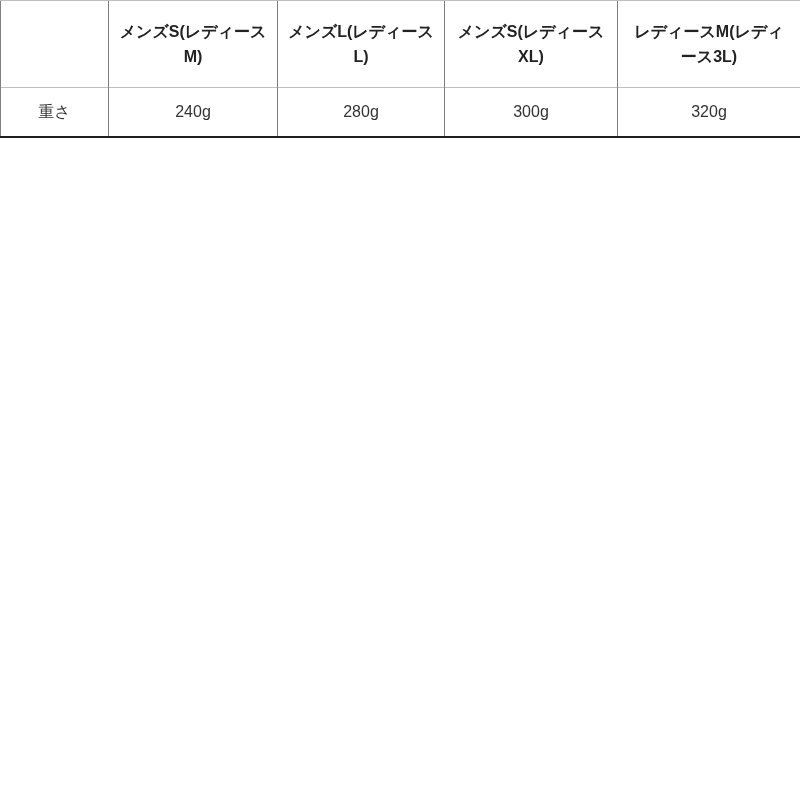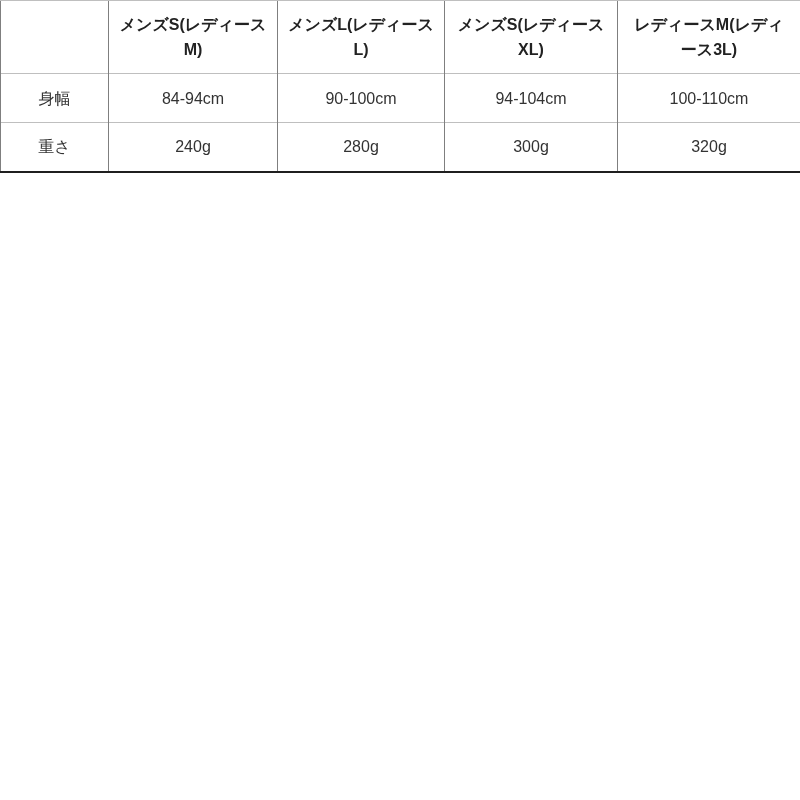--- a/index.html
+++ b/index.html
@@ -35,21 +35,21 @@
     vertical-align: middle;
     padding: 0 10px;
     font-size: 16px;
     line-height: 25px;
     word-break: break-all;
   }
   table.size-chart th {
     font-weight: bold;
     color: #222222;
   }
-  tr.h-header { height: 73px; }
+  tr.h-header { height: 87px; }
   tr.h-std    { height: 49px; }
   tr.h-tall   { height: 74px; }
   .filler { width: 800px; height: 357px; background: #ffffff; }
 </style>
 </head>
 <body>
 
 <table class="size-chart">
   <colgroup>
     <col class="c0">
@@ -60,27 +60,20 @@
   </colgroup>
   <tbody>
     <tr class="h-header">
       <th></th>
       <th>メンズS(レディースM)</th>
       <th>メンズL(レディースL)</th>
       <th>メンズS(レディースXL)</th>
       <th>レディースM(レディース3L)</th>
     </tr>
 
-    <tr class="h-std">
-      <td>身幅</td>
-      <td>84-94cm</td>
-      <td>90-100cm</td>
-      <td>94-104cm</td>
-      <td>100-110cm</td>
-    </tr>
 
 
 
 
 
 
     <tr class="h-std">
       <td>重さ</td>
       <td>240g</td>
       <td>280g</td>

